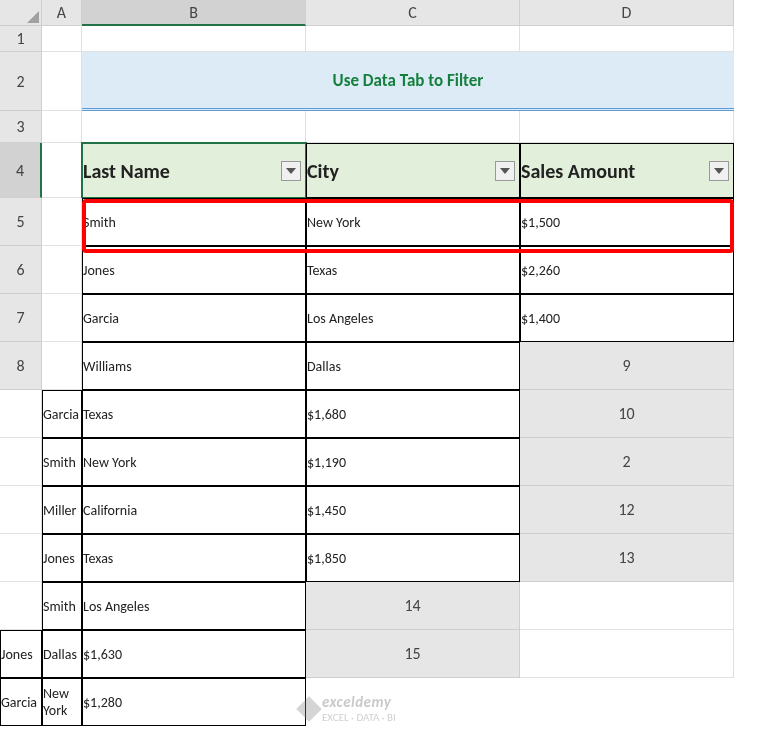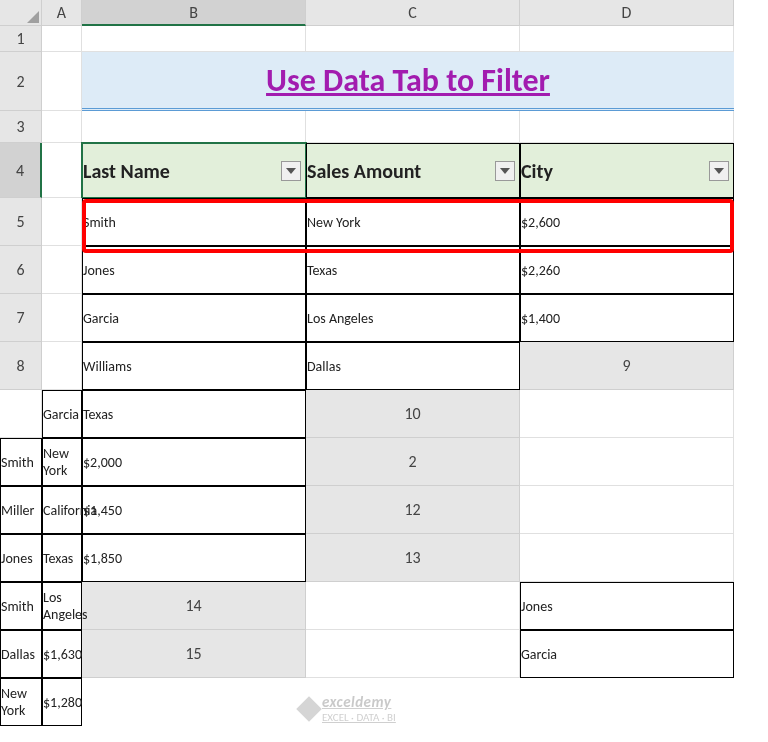--- a/index.html
+++ b/index.html
@@ -71,27 +71,26 @@
       align-items: center;
       justify-content: flex-start;
       font-size: 18px;
       color: #222;
       position: relative;
     }
     .title-cell {
       grid-column: 3 / 6;
       background: #ddebf7;
       border-bottom: 3px double #5b9bd5;
-      font-size: 32px;
+      font-size: 17px;
       font-weight: bold;
-      color: #a21caf;
-      display: flex;
-      align-items: center;
-      justify-content: center;
-      text-decoration: underline;
+      color: #15803d;
+      display: flex;
+      align-items: center;
+      justify-content: center;
     }
     .header-row-border {
       position: absolute;
       top: 199px;
       left: 82px;
       width: 652px;
       height: 54px;
       border: 4px solid #ff0000;
       border-radius: 4px;
       pointer-events: none;
@@ -135,21 +134,20 @@
       position: absolute;
       bottom: 18px;
       left: 300px;
       display: flex;
       align-items: center;
       opacity: 0.35;
       z-index: 5;
       font-size: 11px;
       color: #777;
       gap: 4px;
-      text-decoration: underline;
     }
     .watermark .logo {
       width: 18px;
       height: 18px;
       background: #888;
       transform: rotate(45deg);
     }
     .watermark-text .big {
       font-size: 15px;
       font-weight: bold;
@@ -190,41 +188,41 @@
   <div class="cell"></div>
   <div class="cell table-header-cell selected">
     <span>Last Name</span>
     <div class="filter-btn">
       <svg viewBox="0 0 10 6">
           <path d="M0 0 L5 6 L10 0 Z" fill="#555"></path>
         </svg>
     </div>
   </div>
   <div class="cell table-header-cell">
+    <span>City</span>
+    <div class="filter-btn">
+      <svg viewBox="0 0 10 6">
+          <path d="M0 0 L5 6 L10 0 Z" fill="#555"></path>
+        </svg>
+    </div>
+  </div>
+  <div class="cell table-header-cell">
     <span>Sales Amount</span>
     <div class="filter-btn">
       <svg viewBox="0 0 10 6">
           <path d="M0 0 L5 6 L10 0 Z" fill="#555"></path>
         </svg>
     </div>
   </div>
-  <div class="cell table-header-cell">
-    <span>City</span>
-    <div class="filter-btn">
-      <svg viewBox="0 0 10 6">
-          <path d="M0 0 L5 6 L10 0 Z" fill="#555"></path>
-        </svg>
-    </div>
-  </div>
 
   <div class="row-header">5</div>
   <div class="cell"></div>
   <div class="cell data-cell">Smith</div>
   <div class="cell data-cell">New York</div>
-  <div class="cell data-cell">$2,600</div>
+  <div class="cell data-cell">$1,500</div>
 
   <div class="row-header">6</div>
   <div class="cell"></div>
   <div class="cell data-cell">Jones</div>
   <div class="cell data-cell">Texas</div>
   <div class="cell data-cell">$2,260</div>
 
   <div class="row-header">7</div>
   <div class="cell"></div>
   <div class="cell data-cell">Garcia</div>
@@ -233,26 +231,27 @@
 
   <div class="row-header">8</div>
   <div class="cell"></div>
   <div class="cell data-cell">Williams</div>
   <div class="cell data-cell">Dallas</div>
 
   <div class="row-header">9</div>
   <div class="cell"></div>
   <div class="cell data-cell">Garcia</div>
   <div class="cell data-cell">Texas</div>
+  <div class="cell data-cell">$1,680</div>
 
   <div class="row-header">10</div>
   <div class="cell"></div>
   <div class="cell data-cell">Smith</div>
   <div class="cell data-cell">New York</div>
-  <div class="cell data-cell">$2,000</div>
+  <div class="cell data-cell">$1,190</div>
 
   <div class="row-header">2</div>
   <div class="cell"></div>
   <div class="cell data-cell">Miller</div>
   <div class="cell data-cell">California</div>
   <div class="cell data-cell">$1,450</div>
 
   <div class="row-header">12</div>
   <div class="cell"></div>
   <div class="cell data-cell">Jones</div>

